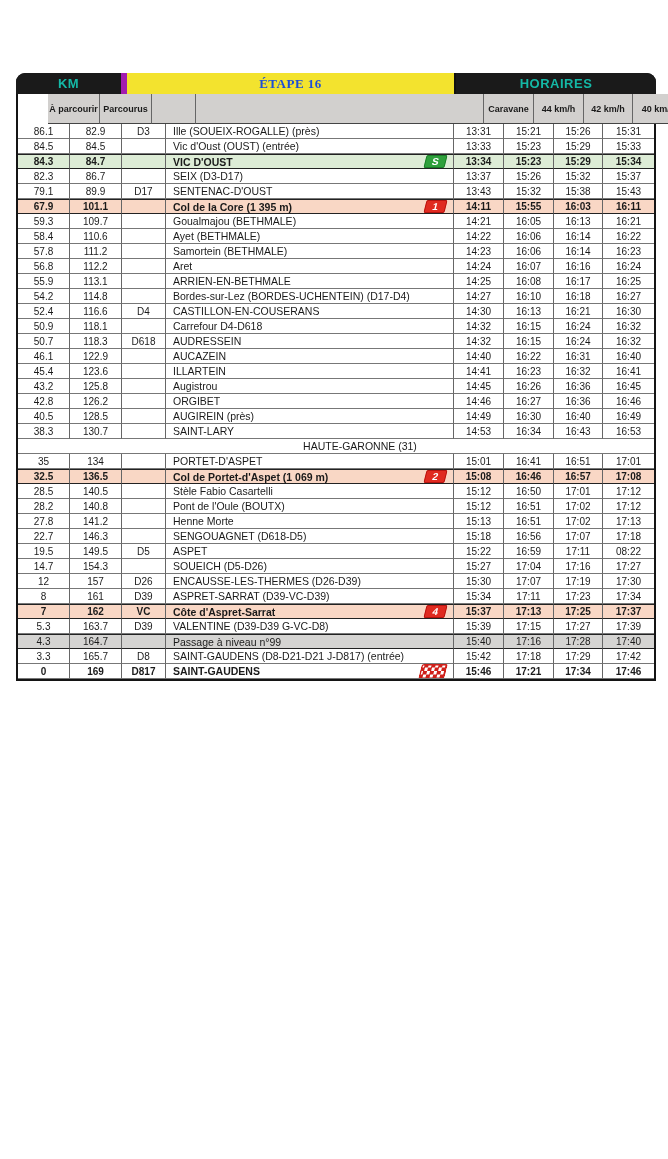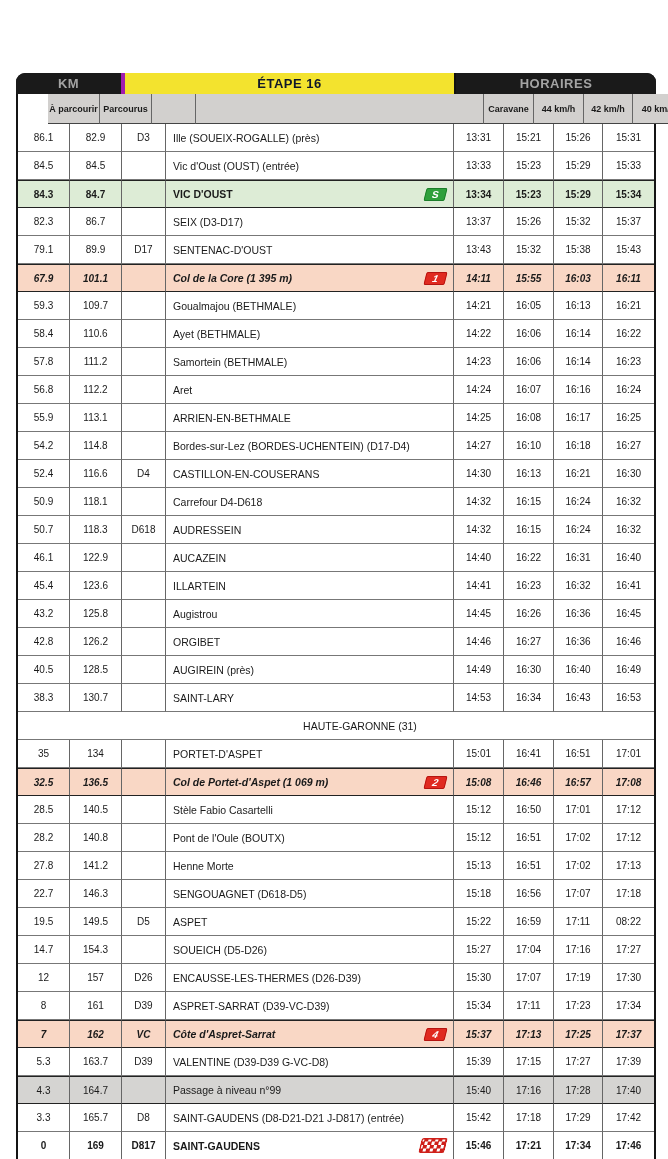--- a/index.html
+++ b/index.html
@@ -3,36 +3,36 @@
 <meta charset="utf-8">
 <style>
   html,body{margin:0;padding:0;background:#ffffff;}
   body{width:668px;height:1159px;font-family:"Liberation Sans",sans-serif;color:#1a1a1a;-webkit-font-smoothing:antialiased;}
   .sheet{position:relative;width:668px;height:1159px;background:#fff;}
   .roadbook{position:absolute;left:16px;top:73px;width:640px;}
 
   
   .band{display:grid;grid-template-columns:105px 335px 200px;height:21px;border-radius:9px 9px 0 0;overflow:hidden;background:#1a1a1a;}
   .band-seg{display:flex;align-items:center;justify-content:center;font-weight:bold;font-size:13px;letter-spacing:.5px;}
-  .band-km,.band-horaires{background:#1a1a1a;color:#a3a3a3;}
-  .band-etape{background:#f3e32e;color:#0f172a;border-left:4px solid #a21caf;border-right:2px solid #111;}
+  .band-km,.band-horaires{background:#1a1a1a;color:#14b8a6;}
+  .band-etape{background:#f3e32e;color:#1d4ed8;border-left:6px solid #a21caf;border-right:2px solid #111;font-family:Liberation Serif, serif;}
 
   
   .tbl{border:2px solid #141414;border-top:none;}
-  .row{display:grid;grid-template-columns:52px 52px 44px 288px 50px 50px 49px 51px;height:28px;background:#fff;}
+  .row{display:grid;grid-template-columns:52px 52px 44px 288px 50px 50px 49px 51px;height:15px;background:#fff;}
   .cell{display:flex;align-items:center;justify-content:center;font-size:10px;border-right:1px solid #666;border-bottom:1px solid #777;overflow:hidden;white-space:nowrap;}
   .cell:last-child{border-right:none;}
   .name-cell{justify-content:flex-start;padding:0 7px 0 7px;font-size:10.5px;}
   .subrow{height:30px;background:#d2d0ce;margin-left:30px;}
   .subrow .cell{font-weight:bold;font-size:9px;background:#d2d0ce;border-bottom:1px solid #444;}
   .subrow .gap{border-right:1px solid #666;}
 
   .row.sprint{background:#ddecd6;font-weight:bold;border-radius:12px;}
   .row.sprint .cell{border-top:1px solid #222;border-bottom:1px solid #222;background:#ddecd6;}
-  .row.climb{background:#404040;font-weight:bold;font-style:italic;}
+  .row.climb{background:#404040;font-weight:bold;}
   .row.climb .cell{border-top:1px solid #222;border-bottom:1px solid #222;background:#f9d7c5;}
   .row.rail{background:#d5d4d2;font-weight:normal;}
   .row.rail .cell{border-top:1px solid #222;border-bottom:1px solid #222;background:#d5d4d2;}
   .row.finish{font-weight:bold;}
   .row.section .cell{justify-content:center;font-weight:normal;font-size:10.5px;border-right:none;padding-left:48px;}
 
   
   .flagwrap{margin-left:auto;display:flex;align-items:center;}
   .flag{display:flex;align-items:center;justify-content:center;width:21px;height:13px;transform:skewX(-14deg);border-radius:2px;color:#fff;font-size:10px;font-weight:bold;}
   .flag-sprint{background:#2fa03c;box-shadow:inset 0 0 0 1px #1c7d2a;}

